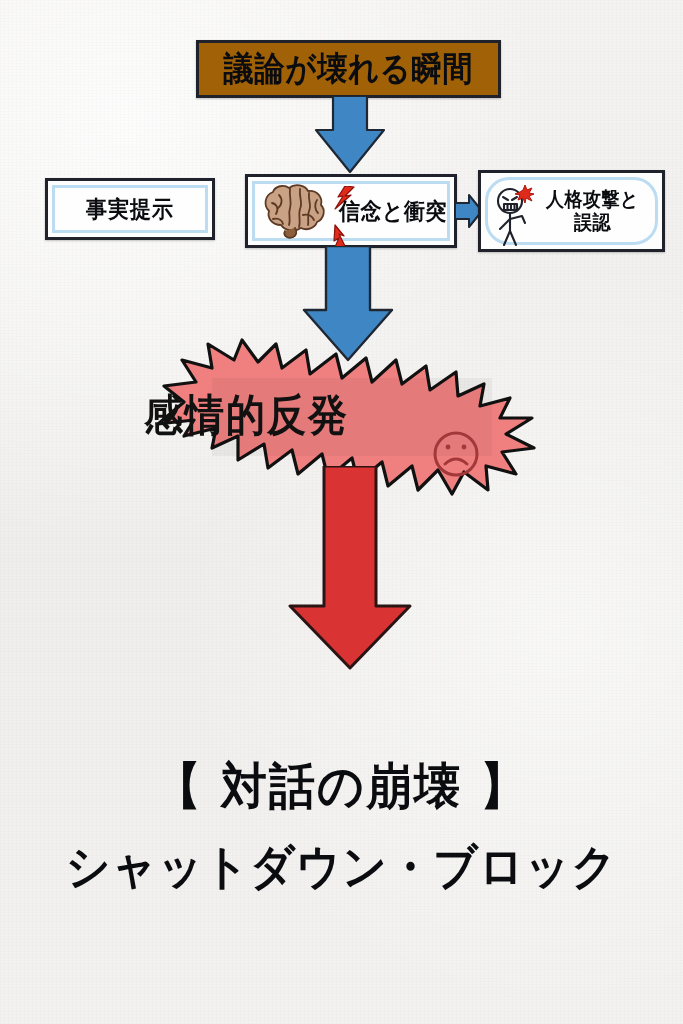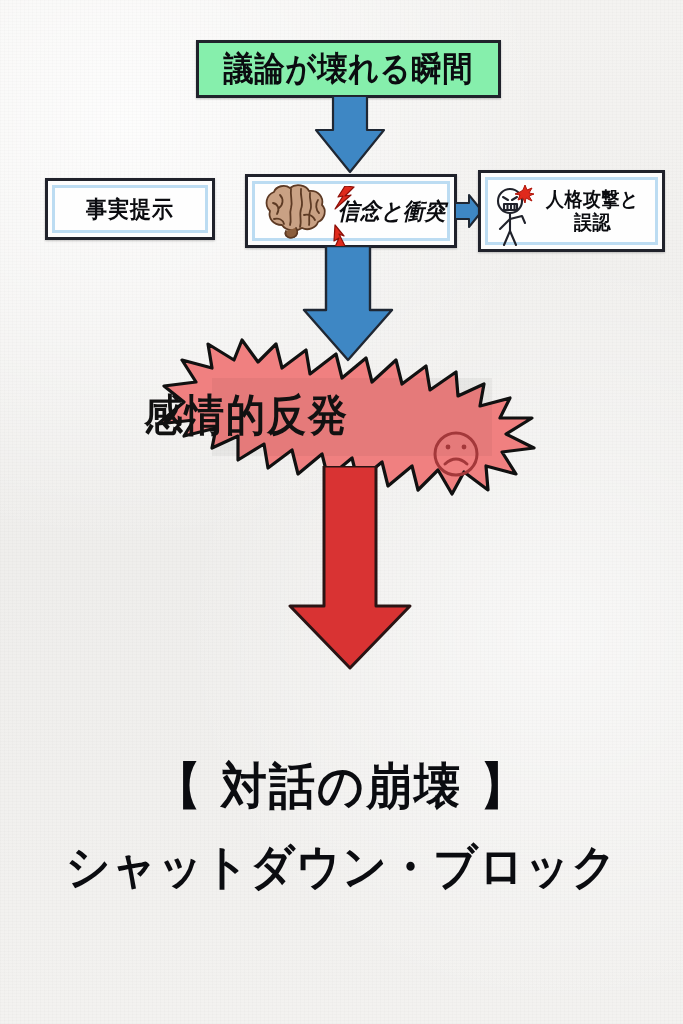--- a/index.html
+++ b/index.html
@@ -25,21 +25,21 @@
       repeating-linear-gradient(0deg, rgba(0,0,0,.012) 0px, rgba(0,0,0,.012) 1px, rgba(0,0,0,0) 1px, rgba(0,0,0,0) 3px),
       repeating-linear-gradient(90deg, rgba(0,0,0,.01) 0px, rgba(0,0,0,.01) 1px, rgba(0,0,0,0) 1px, rgba(0,0,0,0) 4px);
     pointer-events:none;
   }
 
   .node{position:absolute;box-sizing:border-box;}
 
   
   .title-box{
     left:196px;top:40px;width:305px;height:58px;
-    background:#86efac;
+    background:#a16207;
     border:3px solid #20222b;
     box-shadow:0 1px 2px rgba(0,0,0,.25);
     display:flex;align-items:center;justify-content:center;
   }
   .title-box .t{
     font-size:30px;font-weight:900;color:#0b0c10;
     letter-spacing:1px;line-height:1;
     transform:scaleY(1.12);
     white-space:nowrap;
   }
@@ -54,25 +54,25 @@
     position:absolute;inset:4px;
     border:3px solid #bcdcf2;
     background:#fefefe;
     display:flex;align-items:center;justify-content:center;
   }
 
   .box-fact{left:45px;top:178px;width:170px;height:62px;}
   .box-fact .t{font-size:21px;font-weight:900;color:#0b0c10;transform:scaleY(1.1);letter-spacing:1px;}
 
   .box-brain{left:245px;top:174px;width:212px;height:74px;}
-  .box-brain .inner{justify-content:center;padding-left:4px;font-style:italic;}
+  .box-brain .inner{justify-content:space-between;padding-left:4px;}
   .box-brain .t{font-size:21px;font-weight:900;color:#0b0c10;transform:scaleY(1.1);letter-spacing:.5px;margin-left:2px;}
 
   .box-attack{left:478px;top:170px;width:187px;height:82px;}
-  .box-attack .inner{flex-direction:column;justify-content:center;padding-left:42px;box-sizing:border-box;}
+  .box-attack .inner{flex-direction:column;justify-content:center;padding-left:42px;box-sizing:border-box;border-radius:24px;}
   .box-attack .t1{font-size:18px;font-weight:900;color:#0b0c10;transform:scaleY(1.1);letter-spacing:.5px;line-height:1.15;}
   .box-attack .t2{font-size:18px;font-weight:900;color:#0b0c10;transform:scaleY(1.1);letter-spacing:.5px;line-height:1.3;}
 
   
   .arrow{position:absolute;}
 
   
   .burst{
     position:absolute;left:150px;top:336px;width:400px;height:162px;
   }

